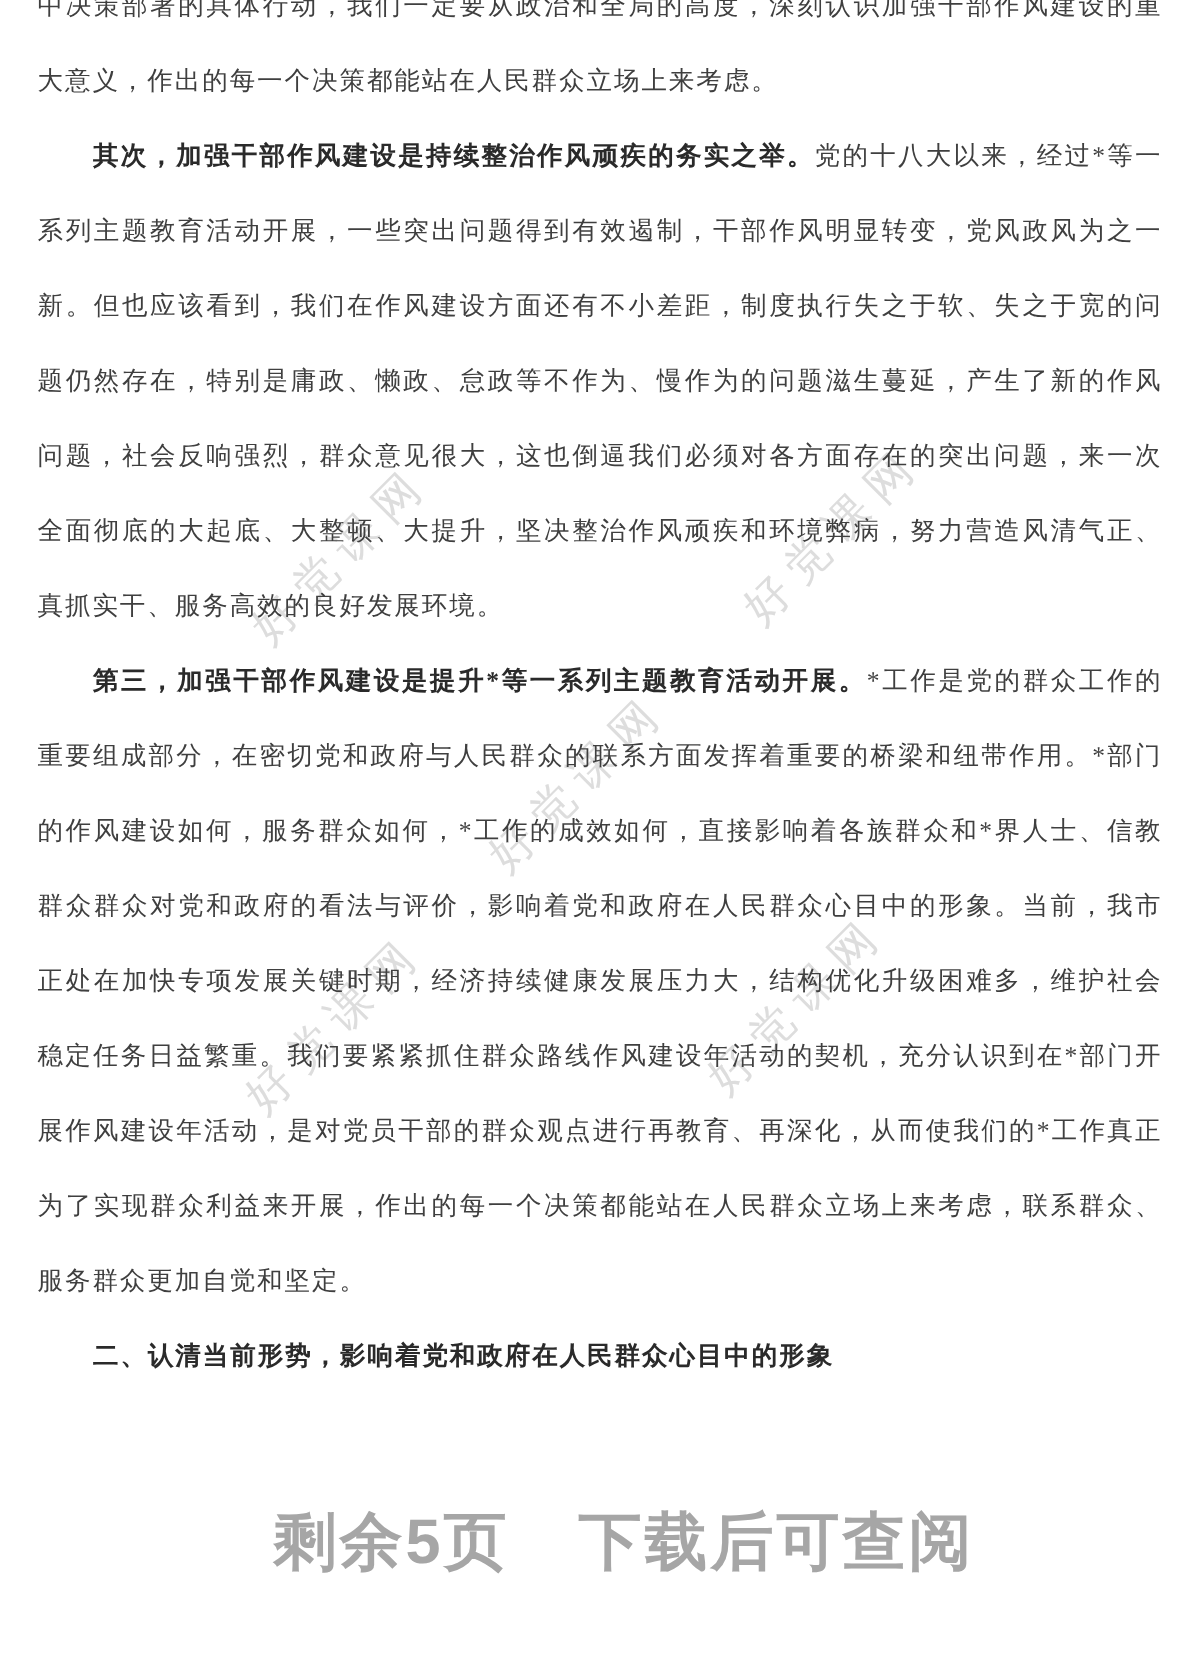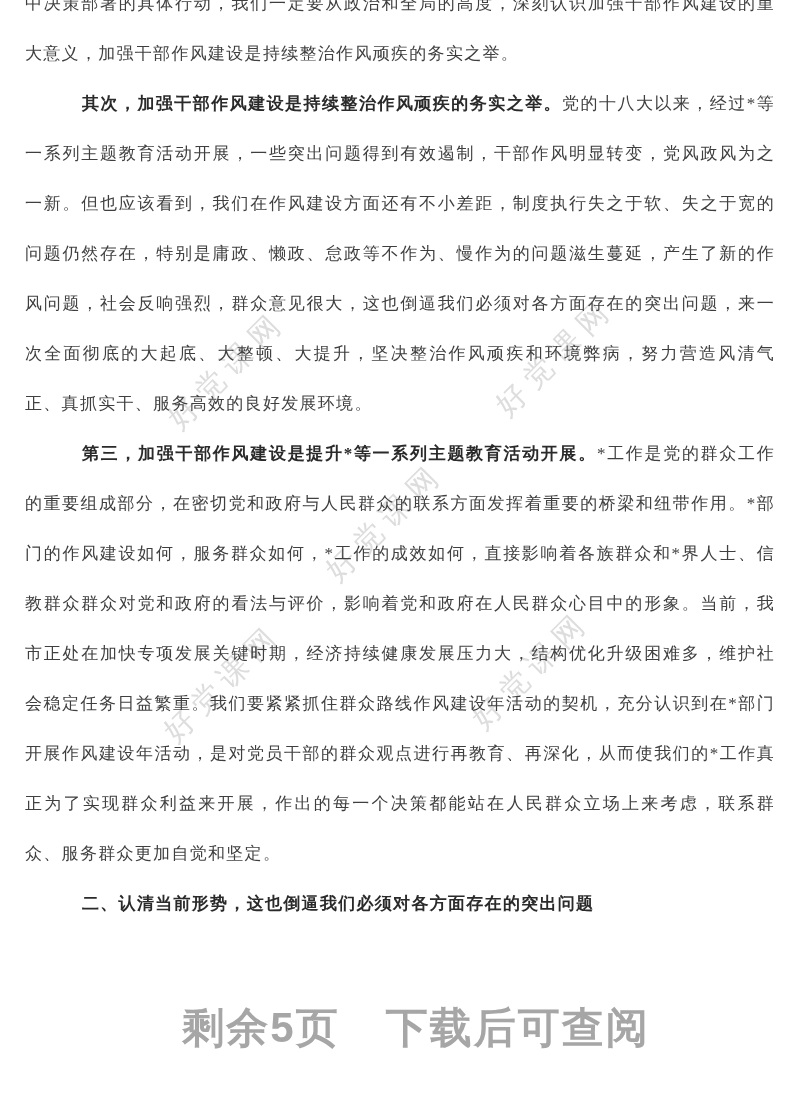--- a/index.html
+++ b/index.html
@@ -35,21 +35,21 @@
   }
   .para, .heading {
     margin: 0;
     font-size: 17px;
     line-height: 50px;
     letter-spacing: 1.3px;
     text-align: justify;
     color: #3f3f3f;
   }
   .para.indent, .heading { text-indent: 37px; }
-  .para b, .heading { font-weight: 700; color: #2a2a2a; margin-left: 20px; }
+  .para b, .heading { font-weight: 700; color: #2a2a2a; }
   .heading { text-align: left; }
   .footer-overlay {
     position: absolute;
     left: 0;
     right: 0;
     top: 1002px;
     z-index: 2;
     text-align: center;
     padding-left: 32px;
     font-family: "Liberation Sans", "DejaVu Sans", sans-serif;
@@ -70,27 +70,27 @@
   <div class="watermark-layer" id="wm-layer">
       <div class="wm" style="left: 227px; top: 370px; color: rgb(216, 216, 216);">好党课网</div>
       <div class="wm" style="left: 555px; top: 357px; color: rgb(216, 216, 216);">好党课网</div>
       <div class="wm" style="left: 385px; top: 522px; color: rgb(216, 216, 216);">好党课网</div>
       <div class="wm" style="left: 223px; top: 683px; color: rgb(216, 216, 216);">好党课网</div>
       <div class="wm" style="left: 531px; top: 670px; color: rgb(216, 216, 216);">好党课网</div>
     </div>
 
   <div class="content">
 
-    <p class="para"><span>中决策部署的具体行动，我们一定要从政治和全局的高度，深刻认识加强干部作风建设的重大</span><span>意义，加强干部作风建设是持续整治作风顽疾的务实之举。</span></p>
+    <p class="para"><span>中决策部署的具体行动，我们一定要从政治和全局的高度，深刻认识加强干部作风建设的重大</span><span>意义，作出的每一个决策都能站在人民群众立场上来考虑。</span></p>
 
     <p class="para indent"><b>其次，加强干部作风建设是持续整治作风顽疾的务实之举。</b><span>党的十八大以来，经过*等一系列主题教育活动开展，一些突出问题得到有效遏制，干部作风明显转变，党风政风为之一新。但也应该看到，我们在作风建设方面还有不小差距，制度执行失之于软、失之于宽的问题仍然存在，特别是庸政、懒政、怠政等不作为、慢作为的问题滋生蔓延，产生了新的作风问题，社会反响强烈，群众意见很大，这也倒逼我们必须对各方面存在的突出问题，来一次全面彻底的大起底、大整顿、大提升，坚决整治作风顽疾和环境弊病，努力营造风清气正、真抓实干、服务高效的良好发展环境。</span></p>
 
     <p class="para indent"><b>第三，加强干部作风建设是提升*等一系列主题教育活动开展。</b><span>*工作是党的群众工作的重要组成部分，在密切党和政府与人民群众的联系方面发挥着重要的桥梁和纽带作用。*部门的作风建设如何，服务群众如何，*工作的成效如何，直接影响着各族群众和*界人士、信教群众群众对党和政府的看法与评价，影响着党和政府在人民群众心目中的形象。当前，我市正处在加快专项发展关键时期，经济持续健康发展压力大，结构优化升级困难多，维护社会稳定任务日益繁重。我们要紧紧抓住群众路线作风建设年活动的契机，充分认识到在*部门开展作风建设年活动，是对党员干部的群众观点进行再教育、再深化，从而使我们的*工作真正为了实现群众利益来开展，作出的每一个决策都能站在人民群众立场上来考虑，联系群众、服务群众更加自觉和坚定。</span></p>
 
-    <p class="heading">二、认清当前形势，这也倒逼我们必须对各方面存在的突出问题</p>
+    <p class="heading">二、认清当前形势，影响着党和政府在人民群众心目中的形象</p>
 
   </div>
 
   <div class="footer-overlay" style="color: rgb(166, 166, 166);">
     <span class="seg">剩余5页</span><span class="gap"></span><span class="seg">下载后可查阅</span>
   </div>
 
 </div>
 
 </body></html>

